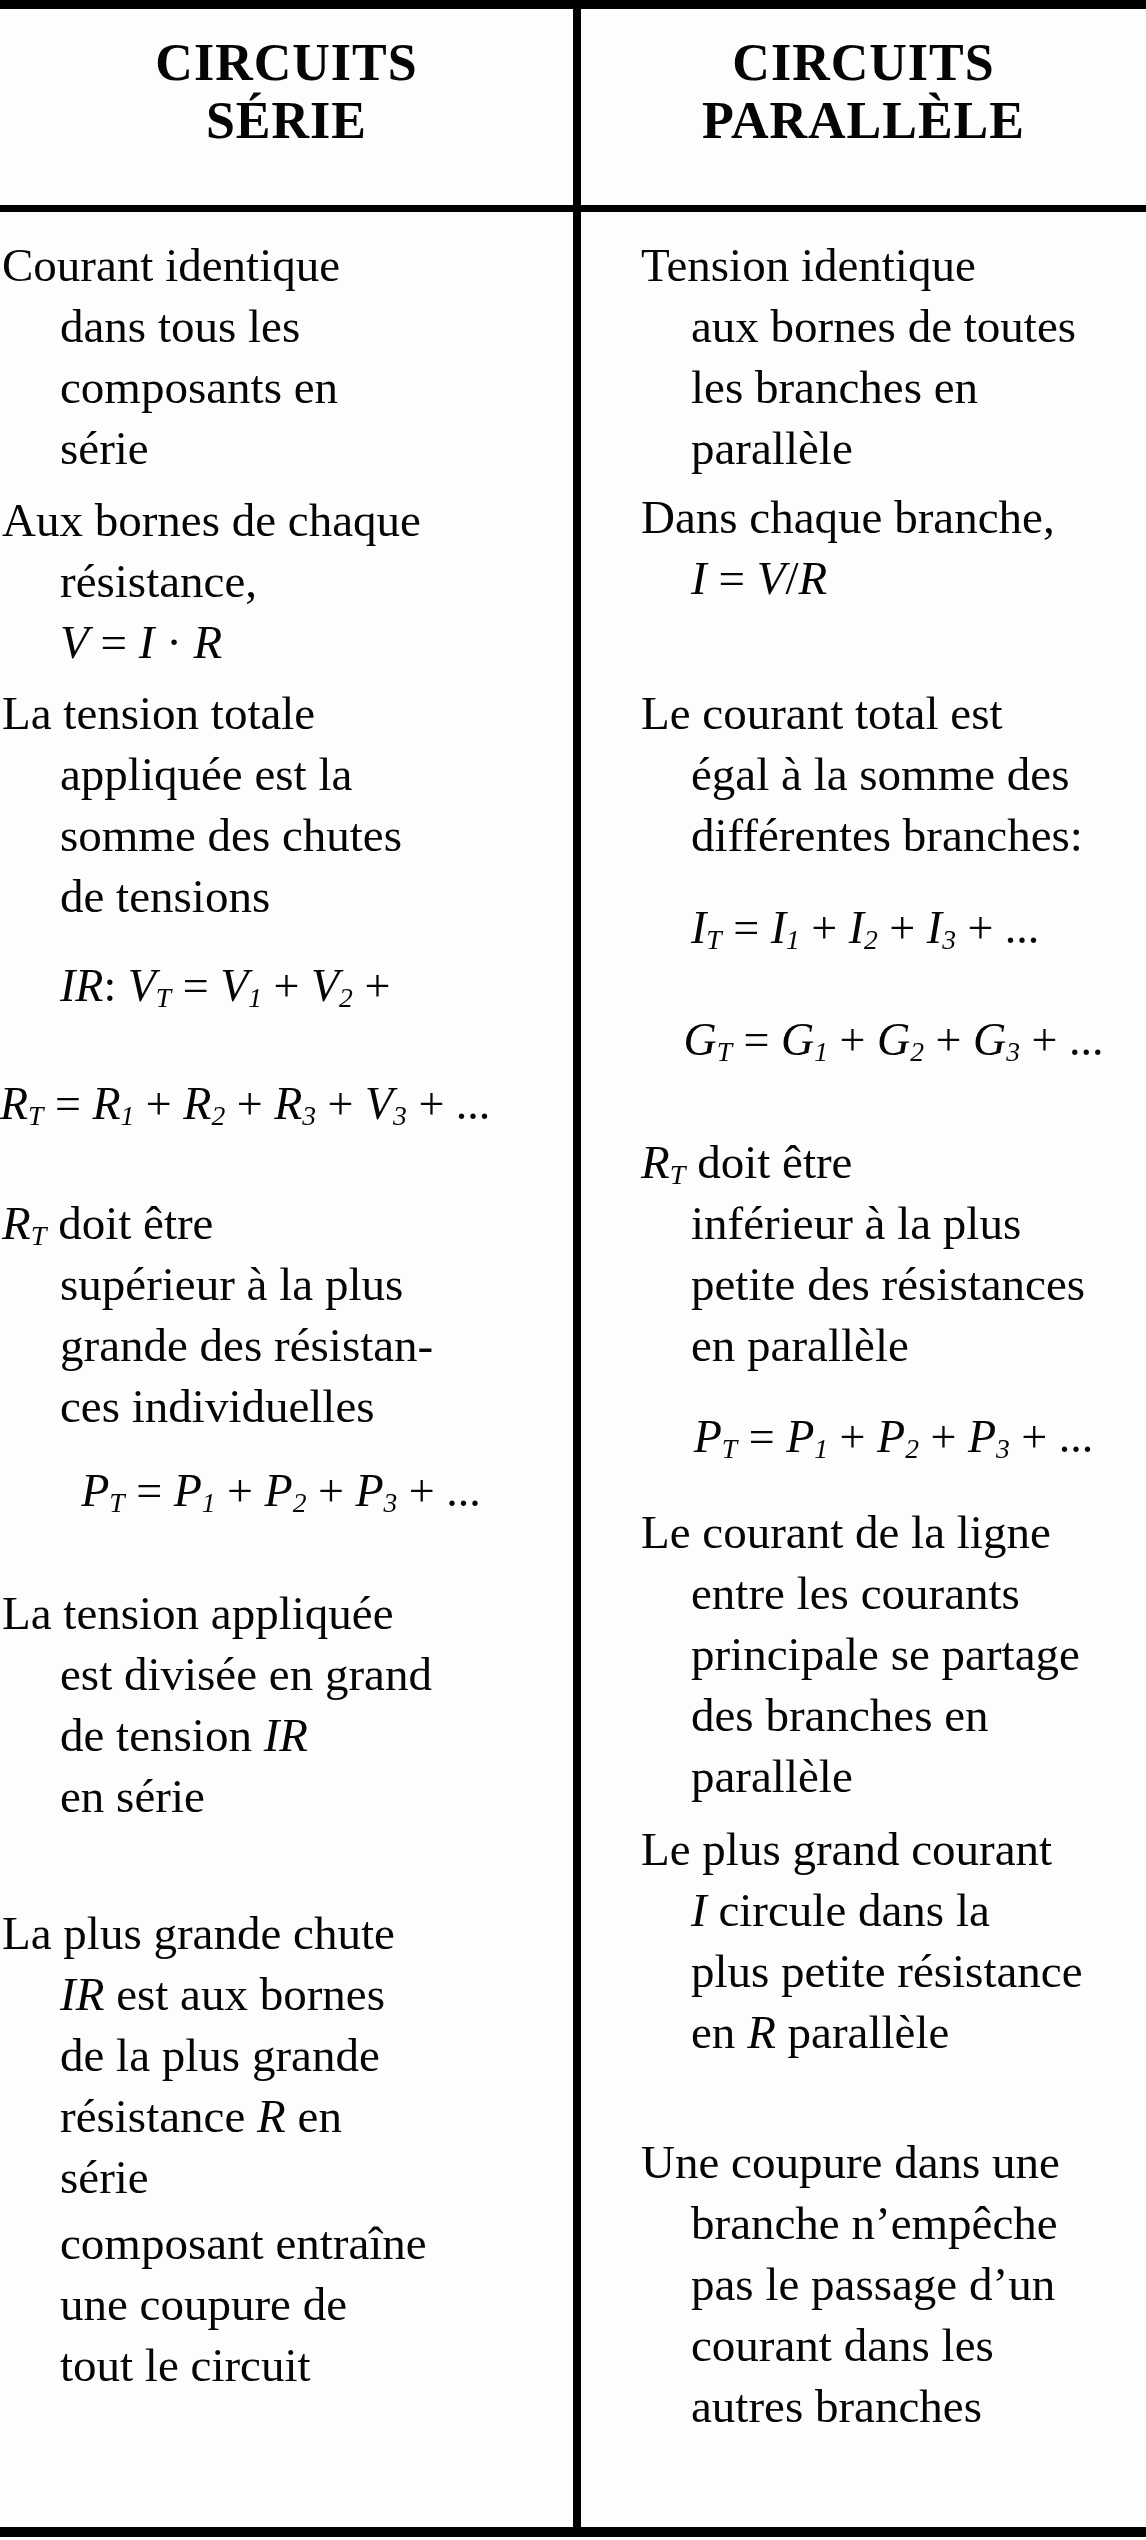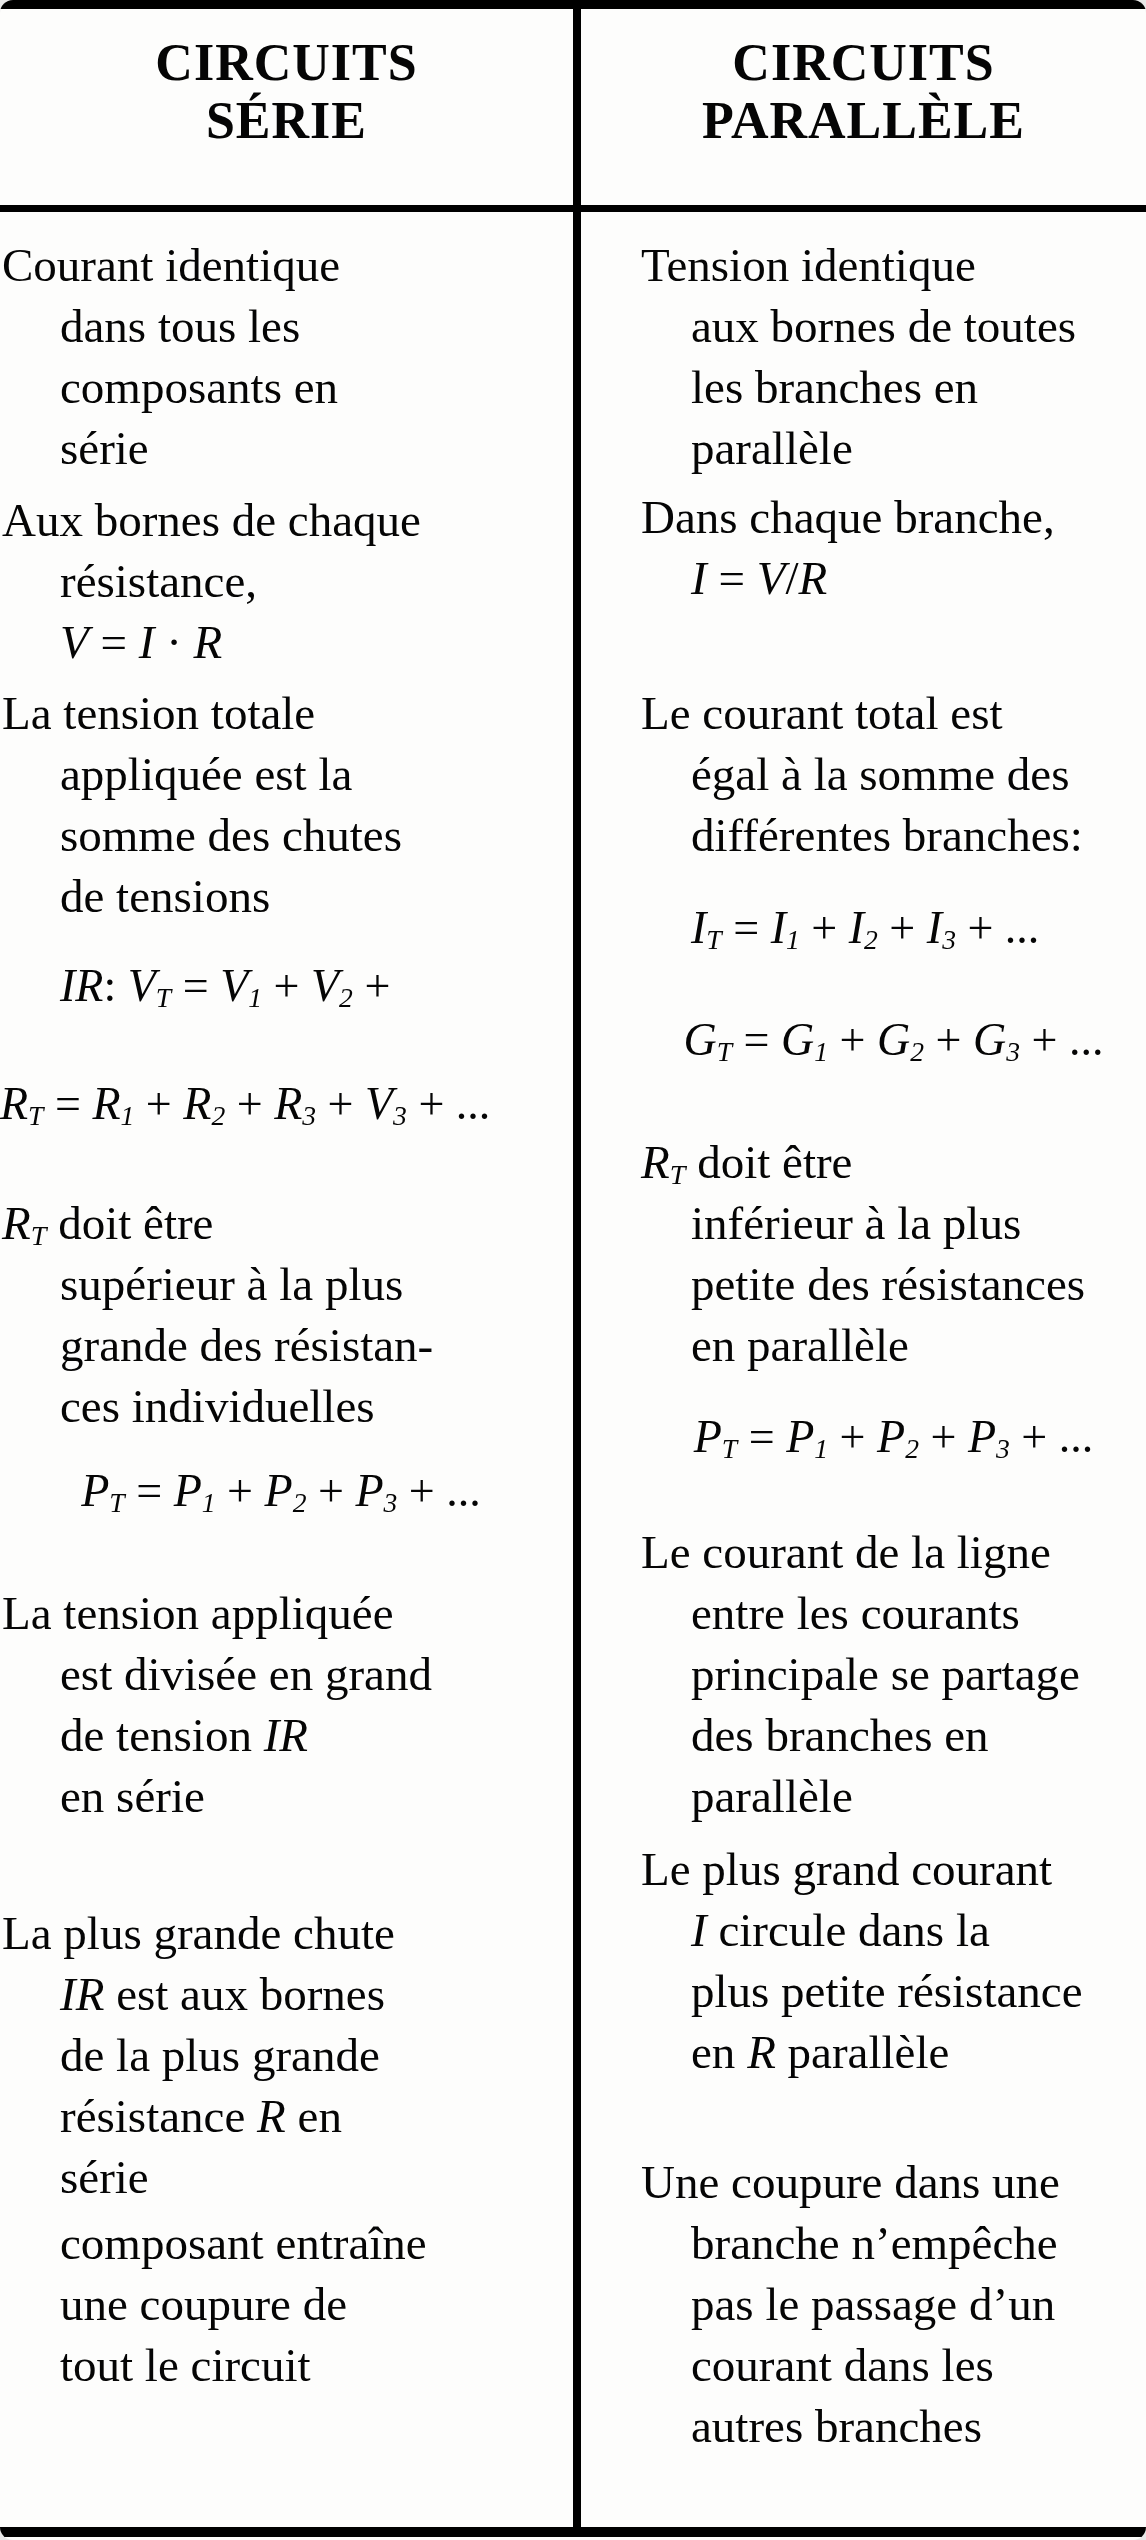--- a/index.html
+++ b/index.html
@@ -1,21 +1,20 @@
 <!DOCTYPE html>
 <html><head>
 <meta charset="utf-8">
 <style>
   html,body { margin:0; padding:0; background:#e8e8e8; }
   .page {
     position:relative; width:1146px; height:2540px;
     background:#fdfdfc; overflow:hidden;
     font-family:"Liberation Serif","DejaVu Serif",serif;
     color:#050505;
-    border-radius:13px;
   }
   .rule { position:absolute; left:0; width:1146px; background:#000; }
   .rule-top    { top:0;      height:9px;  }
   .rule-header { top:205px;  height:7px;  }
   .rule-bottom { top:2527px; height:10px; }
   .divider { position:absolute; left:573px; top:0; width:8px; height:2537px; background:#000; }
 
   .hdr {
     position:absolute; top:34px; text-align:center;
     font-weight:700; font-size:52px; line-height:58px; letter-spacing:1px;
@@ -132,21 +131,21 @@
     </div>
     <div class="para" style="margin-top:62px">
       <div class="ln"><i>R<sub>T</sub></i> doit être</div>
       <div class="ln ind">inférieur à la plus</div>
       <div class="ln ind">petite des résistances</div>
       <div class="ln ind">en parallèle</div>
     </div>
     <div class="para" style="margin-top:30px">
       <div class="ln formula f1"><i>P<sub>T</sub></i> = <i>P<sub>1</sub></i> + <i>P<sub>2</sub></i> + <i>P<sub>3</sub></i> + ...</div>
     </div>
-    <div class="para" style="margin-top:55px">
+    <div class="para" style="margin-top:35px">
       <div class="ln">Le courant de la ligne</div>
       <div class="ln ind">entre les courants</div>
       <div class="ln ind">principale se partage</div>
       <div class="ln ind">des branches en</div>
       <div class="ln ind">parallèle</div>
     </div>
     <div class="para" style="margin-top:12px">
       <div class="ln">Le plus grand courant</div>
       <div class="ln ind"><i>I</i> circule dans la</div>
       <div class="ln ind">plus petite résistance</div>

